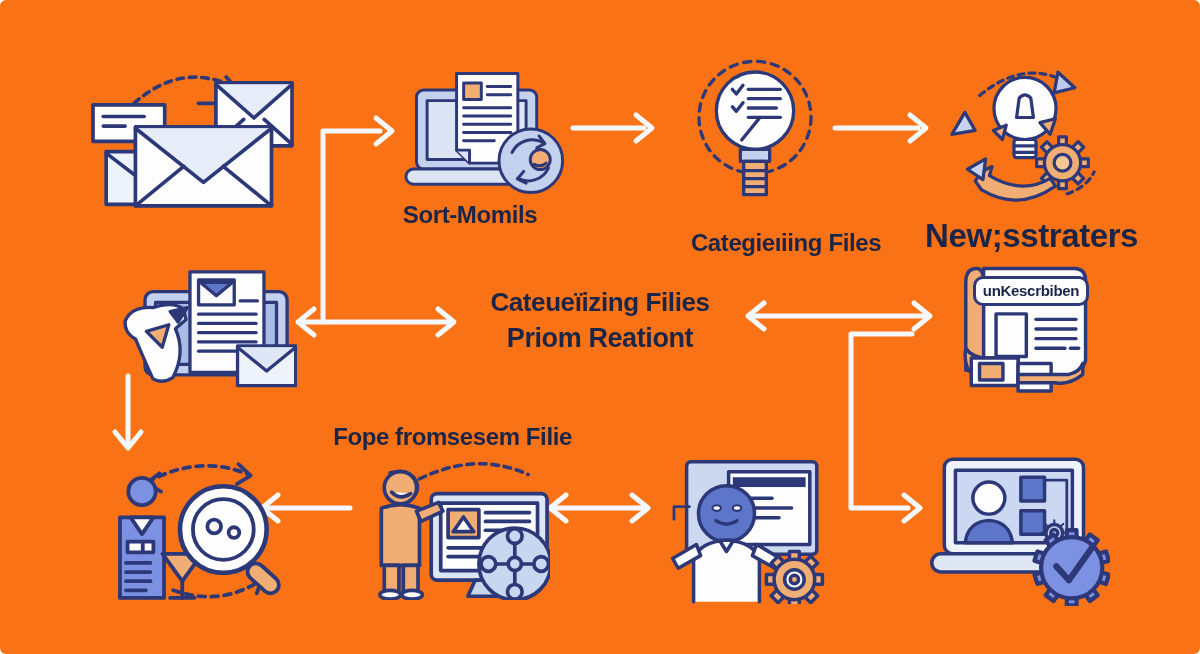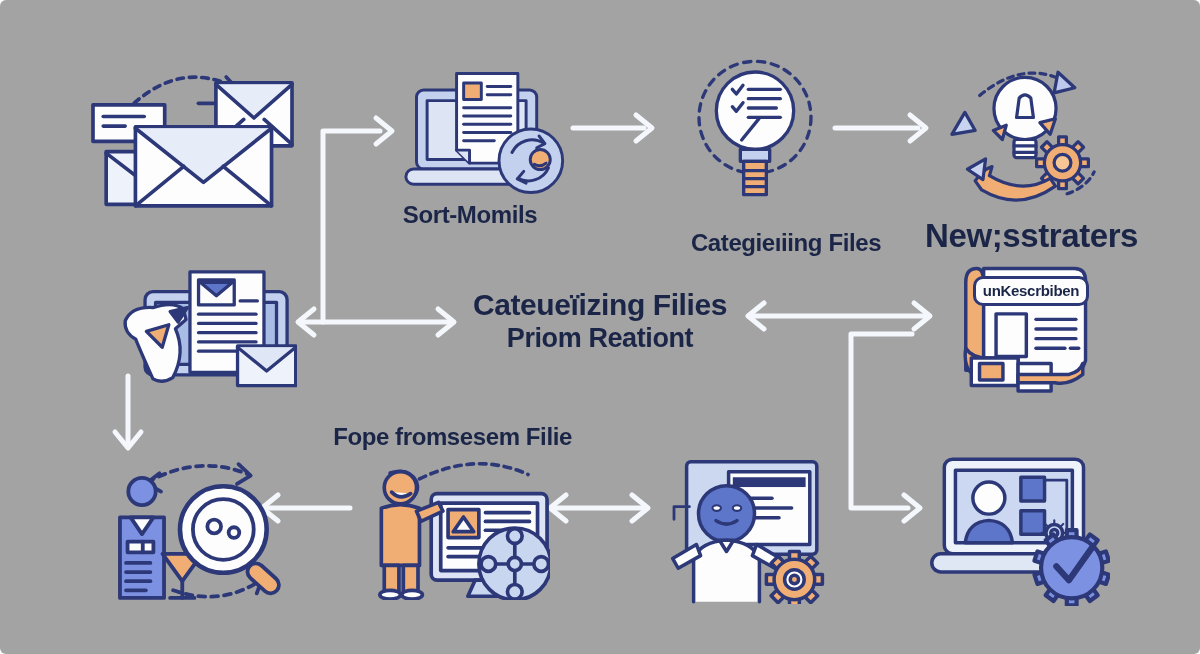--- a/index.html
+++ b/index.html
@@ -1,29 +1,29 @@
 <!DOCTYPE html>
 <html><head>
 <meta charset="utf-8">
 <style>
   html,body{margin:0;padding:0;background:#fff;}
   #canvas{
     position:relative;width:1200px;height:654px;overflow:hidden;
-    background:#a3a3a3;border-radius:6px;
+    background:#f97316;border-radius:6px;
     font-family:"Liberation Sans",sans-serif;
   }
   .abs{position:absolute;}
   .node svg{display:block;width:100%;height:100%;}
   .lbl{
     position:absolute;text-align:center;font-weight:700;color:#1b2547;
     letter-spacing:-0.4px;line-height:1.1;
   }
   .lbl-sm{font-size:24px;}
   .lbl-md{font-size:33px;}
-  .title-1{font-size:30px;}
+  .title-1{font-size:26px;}
   .title-2{font-size:27px;}
   #banner{
     position:absolute;left:973px;top:276px;width:110px;height:24px;
     background:#fdfdfe;border:3px solid #2c3878;border-radius:10px;
     font-size:15px;font-weight:700;color:#1b2547;text-align:center;
     line-height:24px;letter-spacing:-0.3px;
   }
   #connectors{position:absolute;left:0;top:0;width:1200px;height:654px;pointer-events:none;}
 </style>
 </head>

